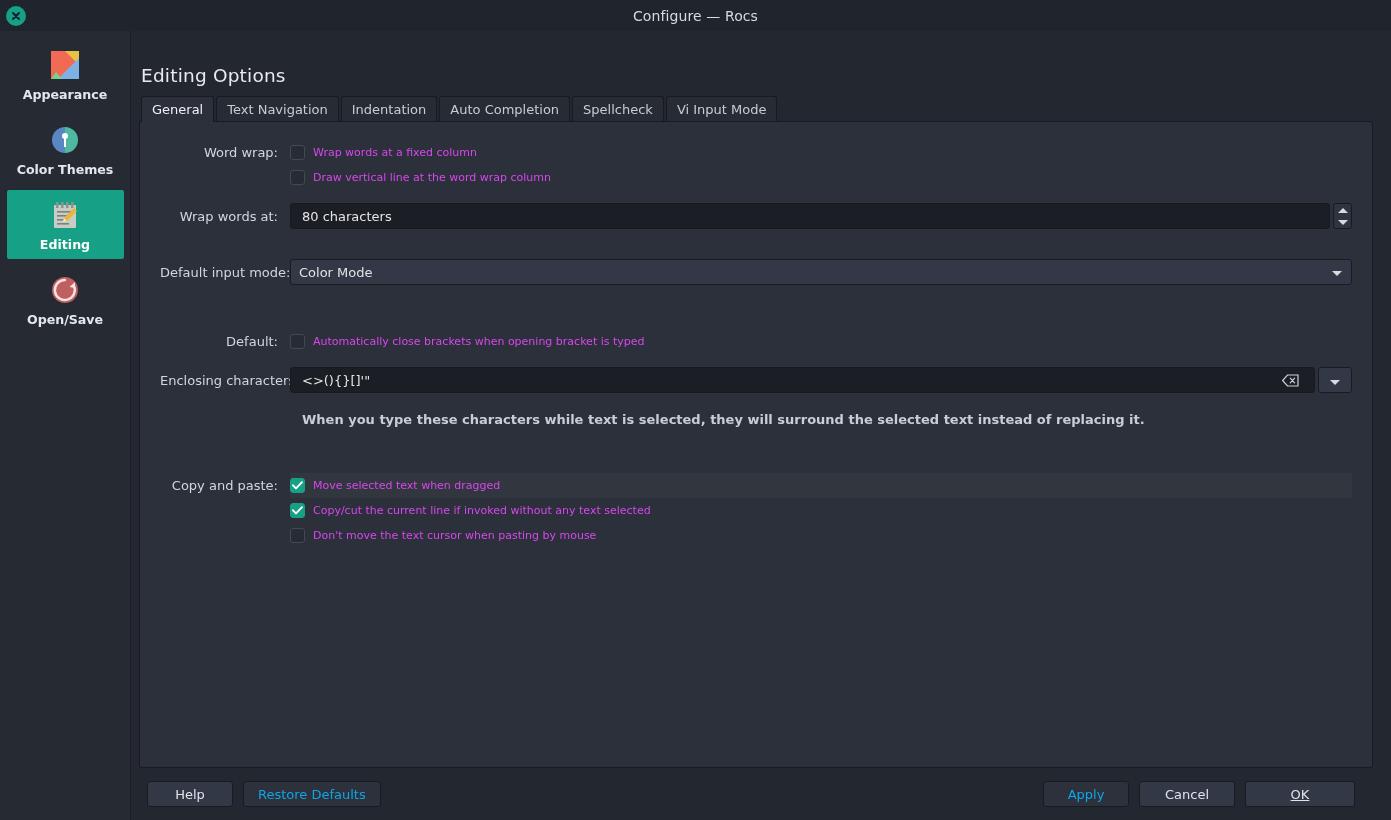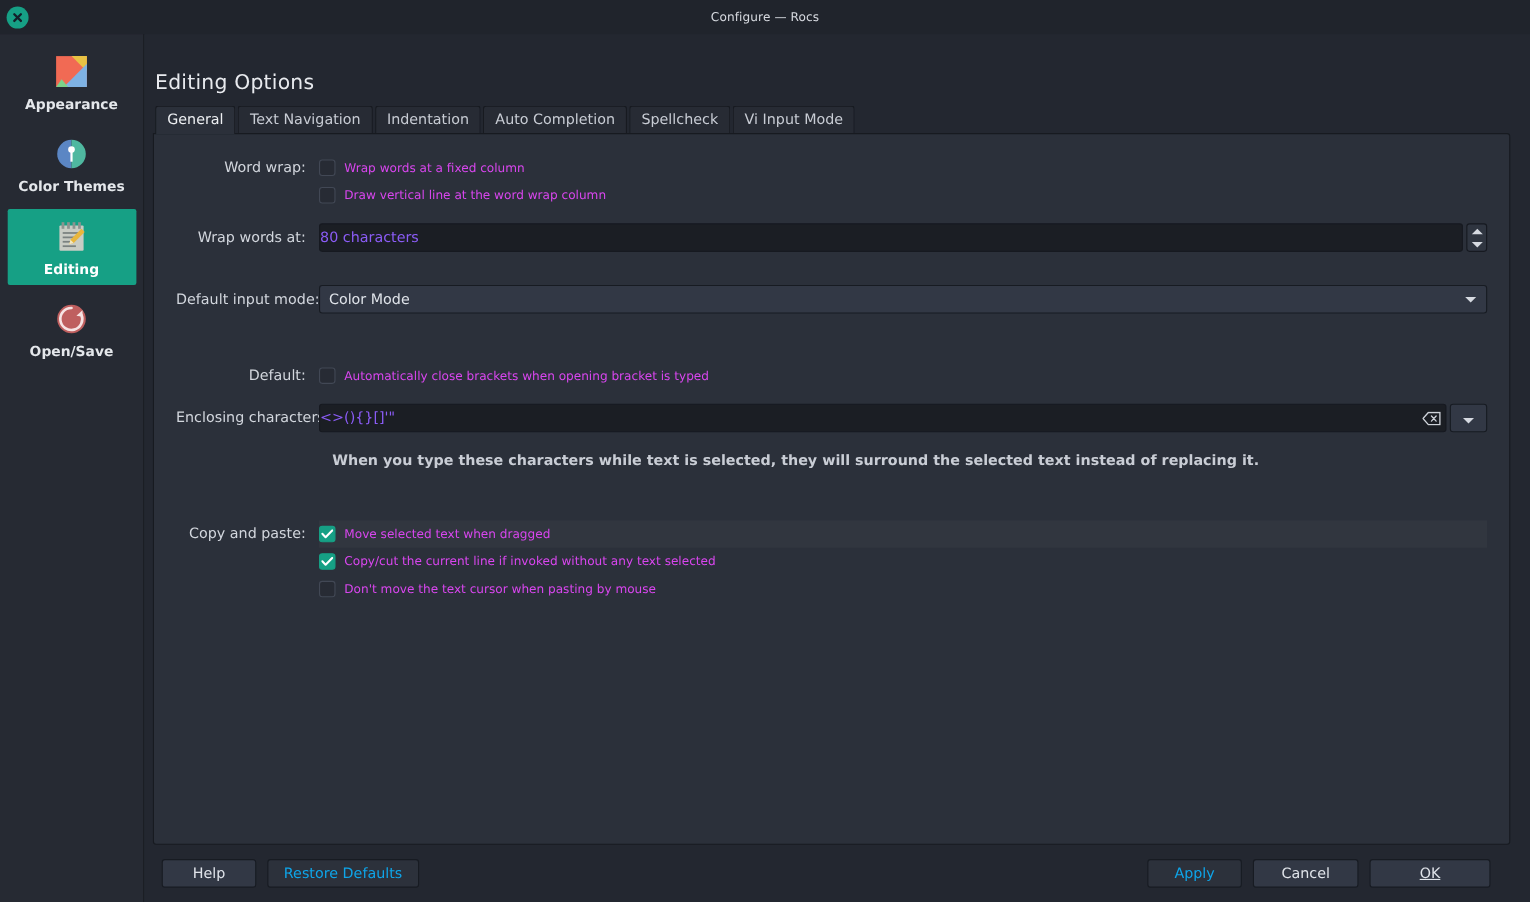--- a/index.html
+++ b/index.html
@@ -15,21 +15,21 @@
     background: #232730;
     display: flex; flex-direction: column;
   }
   
   .titlebar {
     height: 31px; position: relative; flex: 0 0 31px;
     background: #20242c;
     display: flex; align-items: center; justify-content: center;
   }
   .title-text {
-    font-size: 11px; color: #d7dae0; letter-spacing: .1px;
+    font-size: 14px; color: #d7dae0; letter-spacing: .1px;
   }
   .close-btn {
     position: absolute; left: 6px; top: 6px;
     width: 20px; height: 20px; border-radius: 50%;
     background: #16a085;
     display: flex; align-items: center; justify-content: center;
     cursor: pointer;
   }
   .close-btn svg { display: block; }
   
@@ -116,22 +116,22 @@
   }
   .cb.checked { background: #16a085; border-color: #16a085; }
   .cb svg { display: block; }
   .cb-label { font-size: 11px; color: #d946ef; white-space: nowrap; }
   
   .lineedit {
     flex: 1; height: 26px;
     background: #1b1e24; border: 1px solid #161920;
     border-radius: 3px;
     display: flex; align-items: center;
-    padding: 0 0; min-width: 0;
-    font-size: 13px; color: #8b5cf6;
+    padding: 0 11px; min-width: 0;
+    font-size: 13px; color: #e5e5e5;
   }
   .lineedit .txt { flex: 1; white-space: nowrap; overflow: hidden; }
   .spin-btns {
     width: 19px; height: 26px; margin-left: 3px; flex: 0 0 19px;
     background: #2f3540; border: 1px solid #161920; border-radius: 3px;
     display: flex; flex-direction: column; align-items: center;
     justify-content: space-around; cursor: pointer;
   }
   .tri-up {
     width: 0; height: 0;

